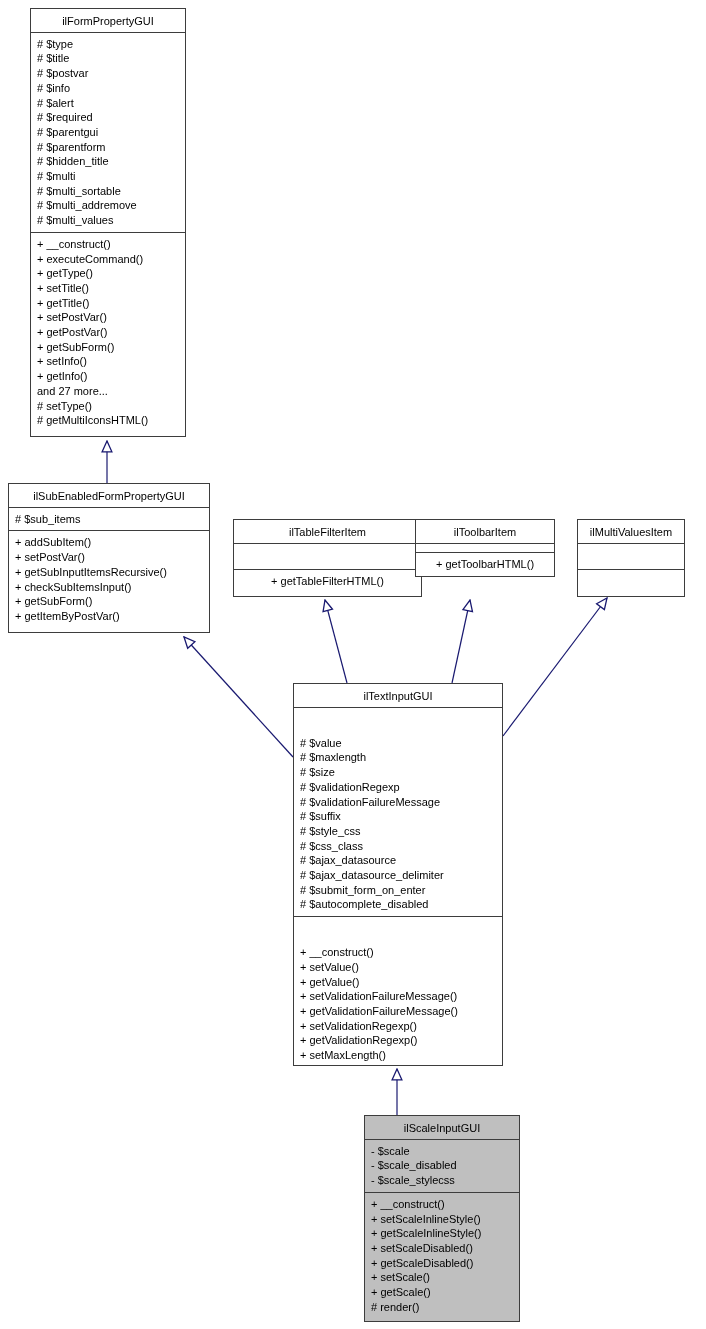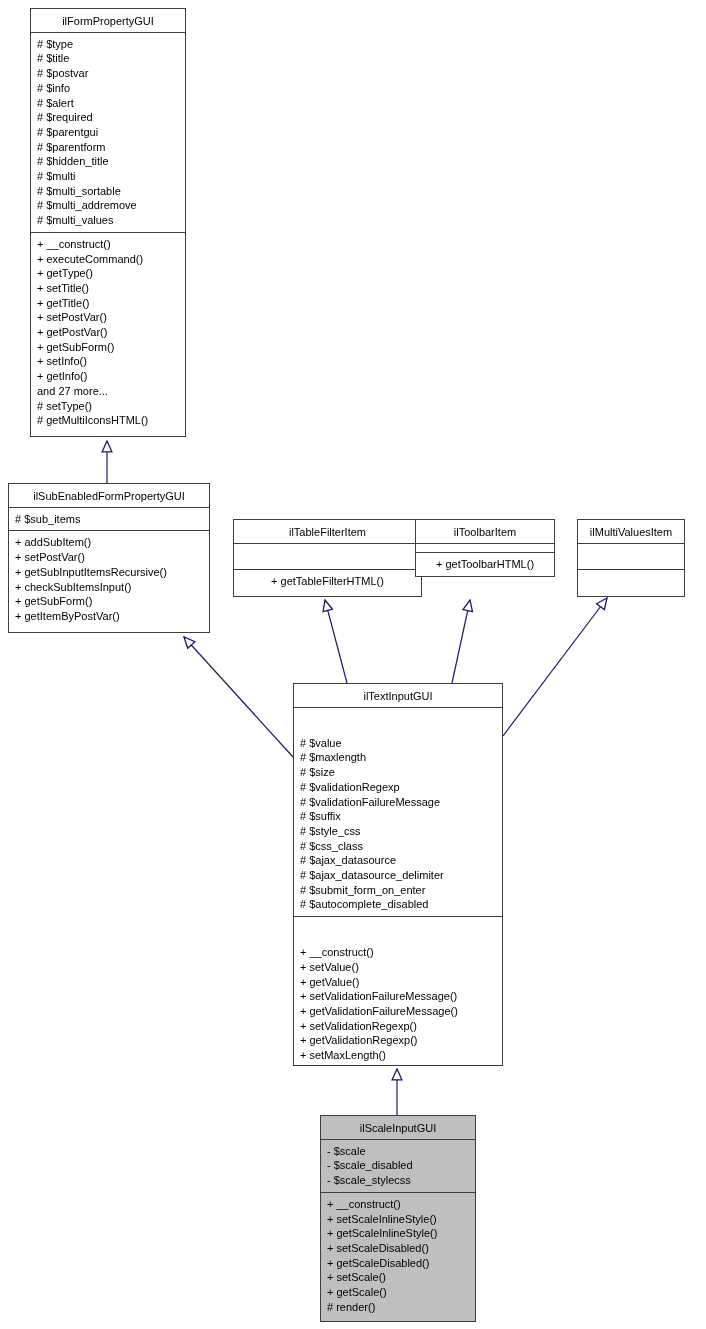--- a/index.html
+++ b/index.html
@@ -28,20 +28,21 @@
     border: 1.5px solid #3d3d3d;
     display: flex;
     flex-direction: column;
     font-size: 11px;
     line-height: 14.7px;
     cursor: pointer;
     overflow: hidden;
   }
   .uml-box.highlight {
     background: #bfbfbf;
+    margin-left: 44px;
   }
   .box-title {
     flex: 0 0 auto;
     text-align: center;
     padding: 5px 4px 3px 4px;
     border-bottom: 1.5px solid #3d3d3d;
     white-space: nowrap;
   }
   .sec {
     padding: 4px 6px;

